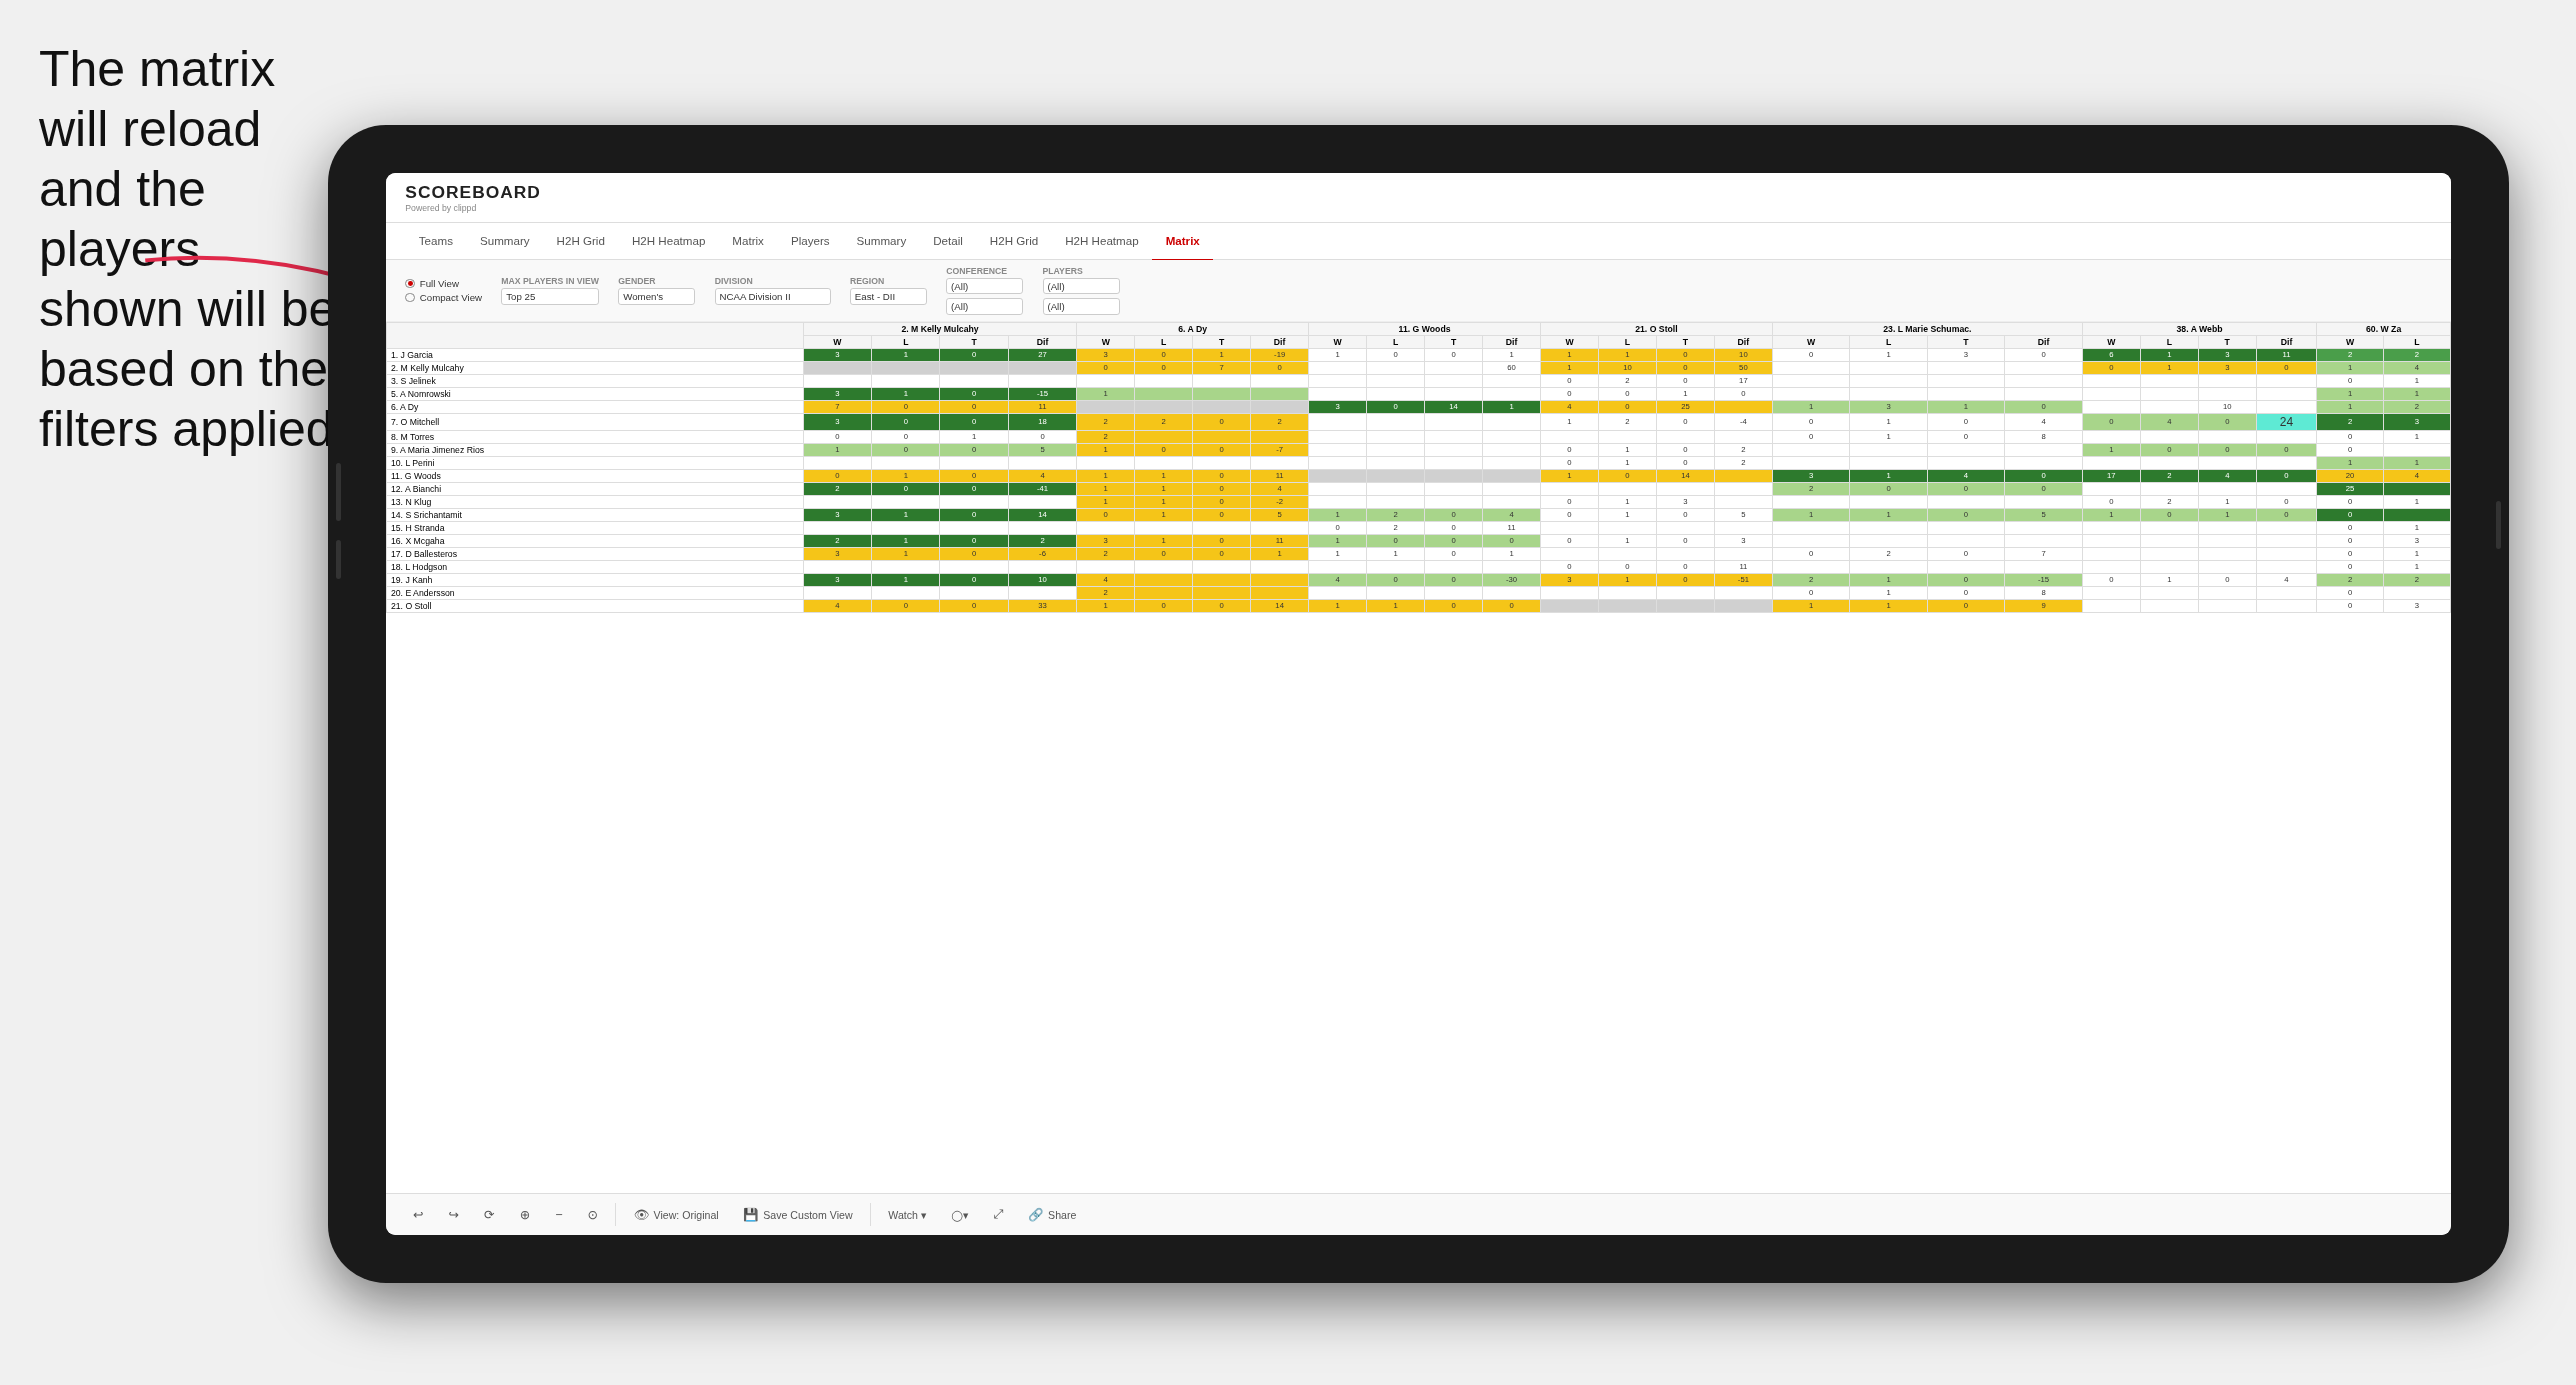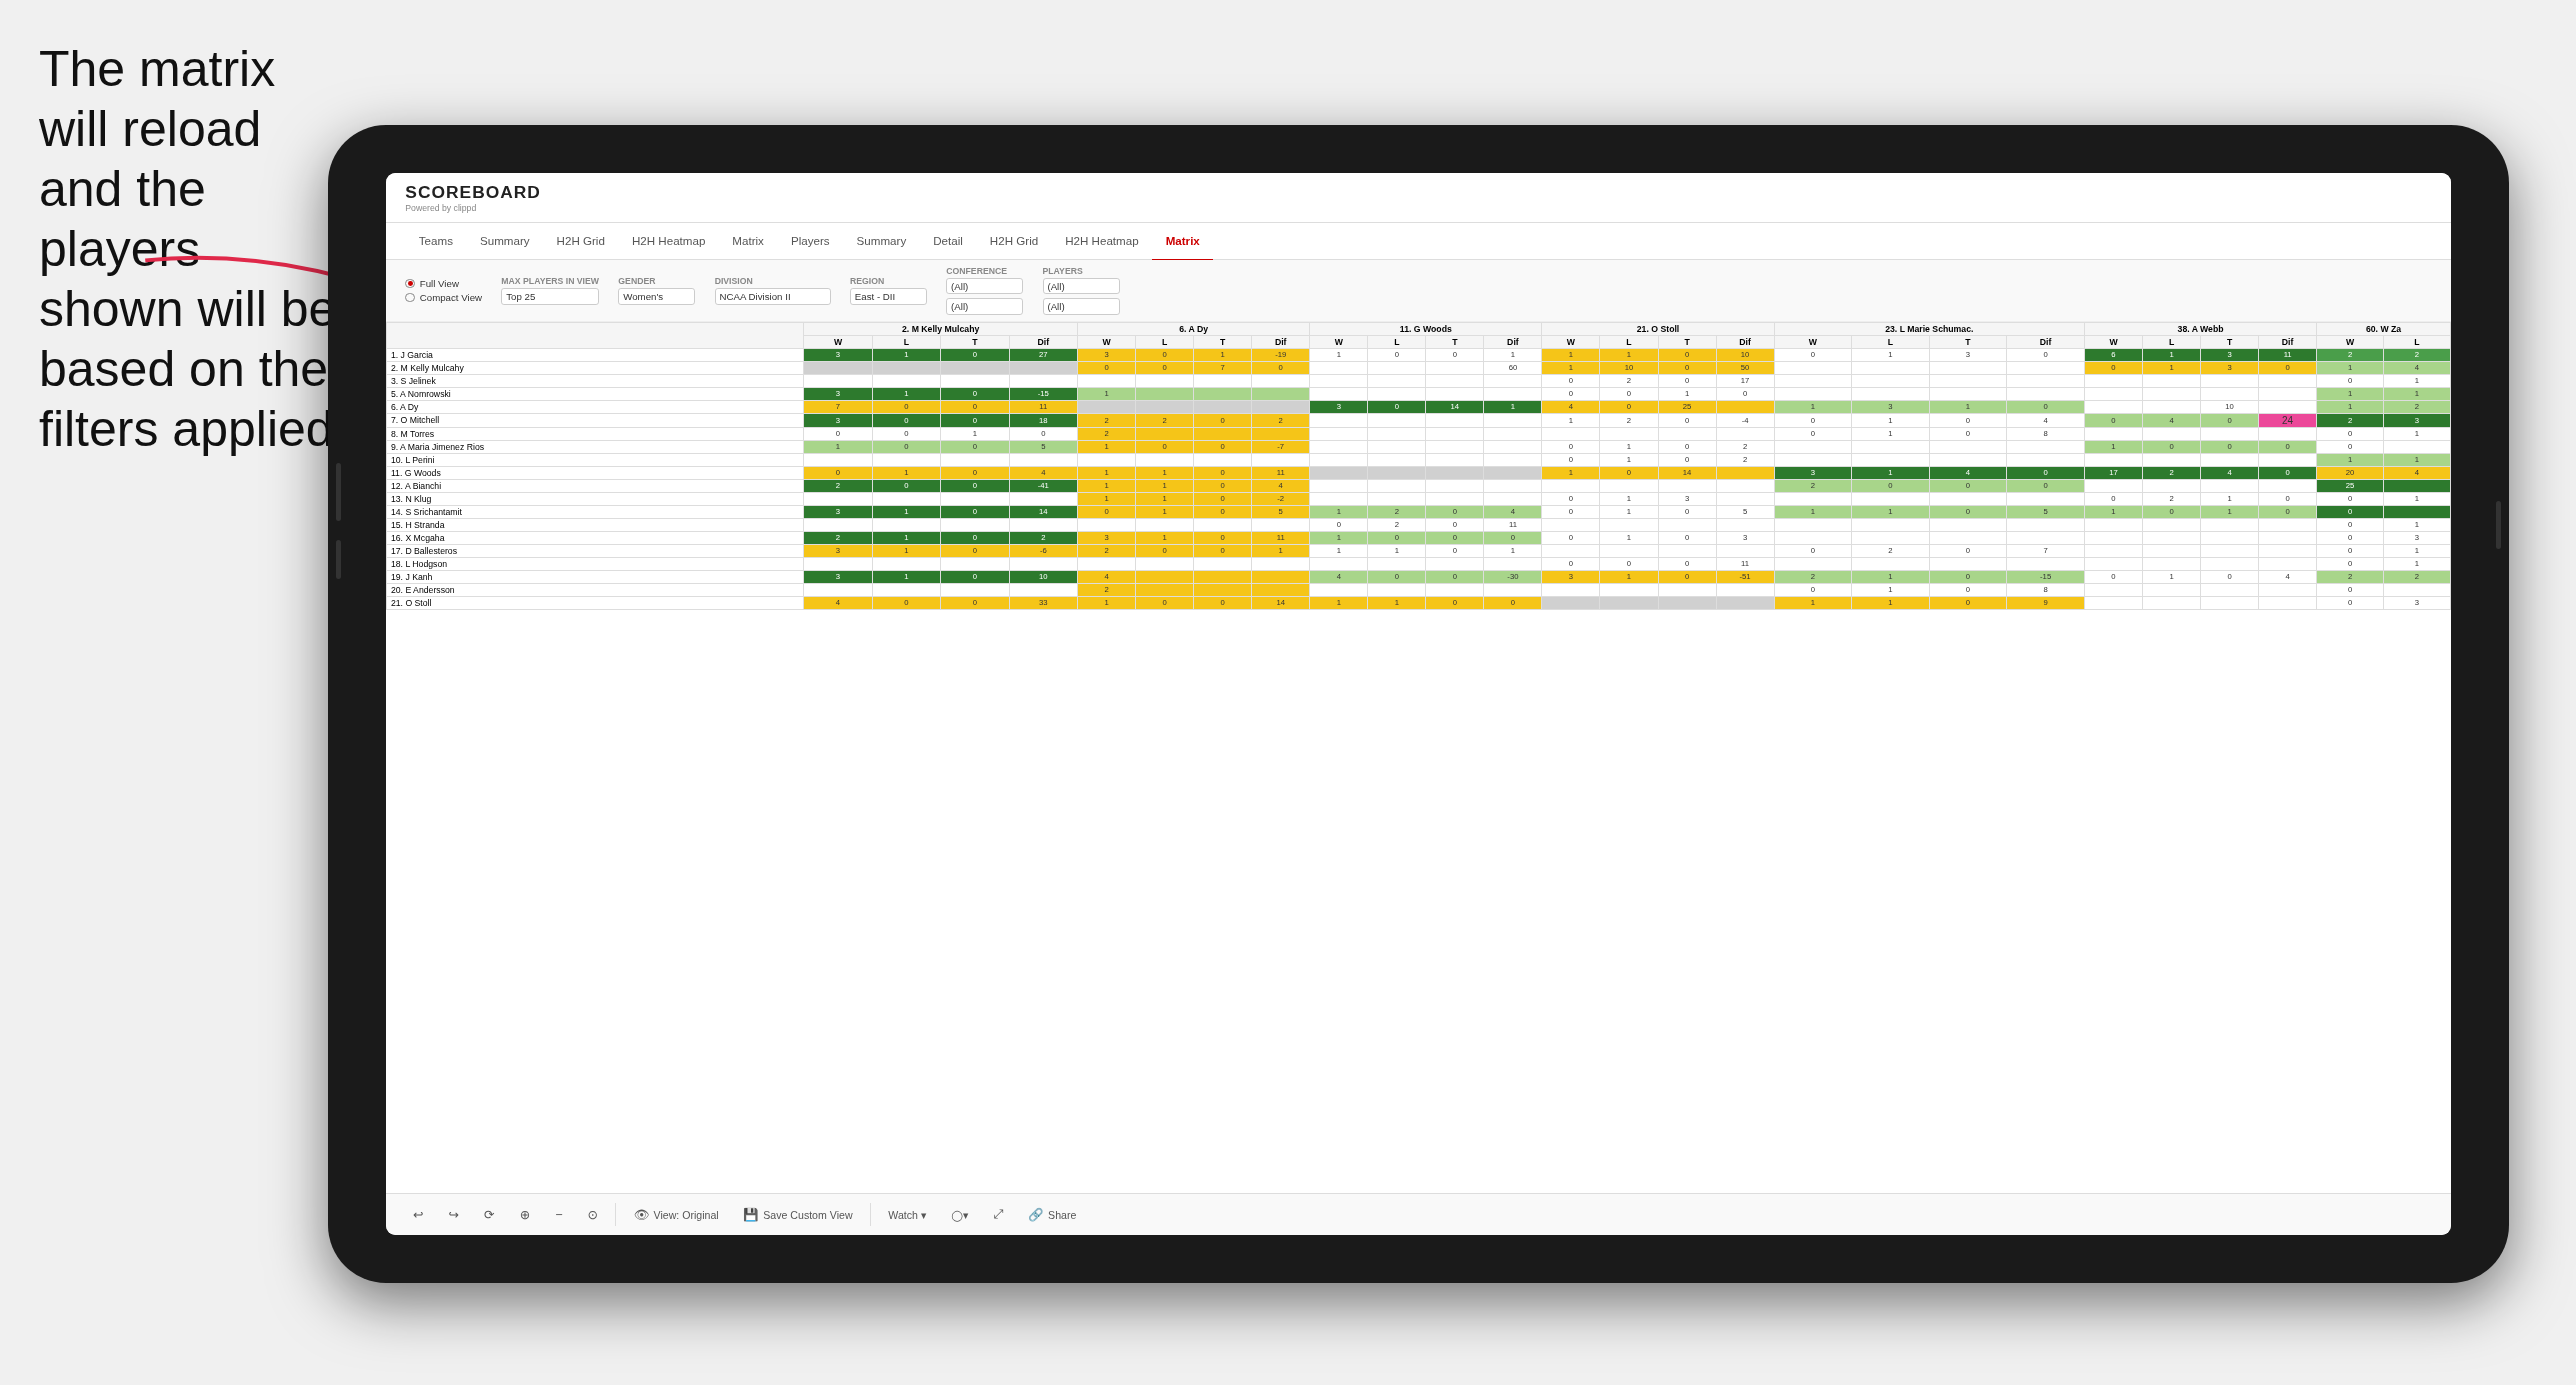--- a/index.html
+++ b/index.html
@@ -599,21 +599,21 @@
               <td style="font-size: 7.7px; padding: 1px 1.9px; min-width: 17.4px; background: rgb(255, 255, 255); color: rgb(51, 51, 51);">2</td>
               <td style="font-size: 7.7px; padding: 1px 1.9px; min-width: 17.4px; background: rgb(255, 255, 255); color: rgb(51, 51, 51);">0</td>
               <td style="font-size: 7.7px; padding: 1px 1.9px; min-width: 17.4px; background: rgb(255, 255, 255); color: rgb(51, 51, 51);">-4</td>
               <td style="font-size: 7.7px; padding: 1px 1.9px; min-width: 17.4px; background: rgb(255, 255, 255); color: rgb(51, 51, 51);">0</td>
               <td style="font-size: 7.7px; padding: 1px 1.9px; min-width: 17.4px; background: rgb(255, 255, 255); color: rgb(51, 51, 51);">1</td>
               <td style="font-size: 7.7px; padding: 1px 1.9px; min-width: 17.4px; background: rgb(255, 255, 255); color: rgb(51, 51, 51);">0</td>
               <td style="font-size: 7.7px; padding: 1px 1.9px; min-width: 17.4px; background: rgb(255, 255, 255); color: rgb(51, 51, 51);">4</td>
               <td style="font-size: 7.7px; padding: 1px 1.9px; min-width: 17.4px; background: rgb(168, 213, 138); color: rgb(51, 51, 51);">0</td>
               <td style="font-size: 7.7px; padding: 1px 1.9px; min-width: 17.4px; background: rgb(168, 213, 138); color: rgb(51, 51, 51);">4</td>
               <td style="font-size: 7.7px; padding: 1px 1.9px; min-width: 17.4px; background: rgb(168, 213, 138); color: rgb(51, 51, 51);">0</td>
-              <td style="font-size: 10px; padding: 1px 1.9px; min-width: 17.4px; background: #ec4899; color: rgb(51, 51, 51);">24</td>
+              <td style="font-size: 12px; padding: 1px 1.9px; min-width: 17.4px; background: #5eead4; color: rgb(51, 51, 51);">24</td>
               <td style="font-size: 7.7px; padding: 1px 1.9px; min-width: 17.4px; background: rgb(45, 122, 45); color: white;">2</td>
               <td style="font-size: 7.7px; padding: 1px 1.9px; min-width: 17.4px; background: rgb(45, 122, 45); color: white;">3</td>
             </tr>
             <tr>
               <td class="player-name-cell" style="font-size: 8.7px;">8. M Torres</td>
               <td style="font-size: 7.7px; padding: 1px 1.9px; min-width: 17.4px; background: rgb(255, 255, 255); color: rgb(51, 51, 51);">0</td>
               <td style="font-size: 7.7px; padding: 1px 1.9px; min-width: 17.4px; background: rgb(255, 255, 255); color: rgb(51, 51, 51);">0</td>
               <td style="font-size: 7.7px; padding: 1px 1.9px; min-width: 17.4px; background: rgb(255, 255, 255); color: rgb(51, 51, 51);">1</td>
               <td style="font-size: 7.7px; padding: 1px 1.9px; min-width: 17.4px; background: rgb(255, 255, 255); color: rgb(51, 51, 51);">0</td>
               <td style="font-size: 7.7px; padding: 1px 1.9px; min-width: 17.4px; background: rgb(245, 197, 24); color: rgb(51, 51, 51);">2</td>

